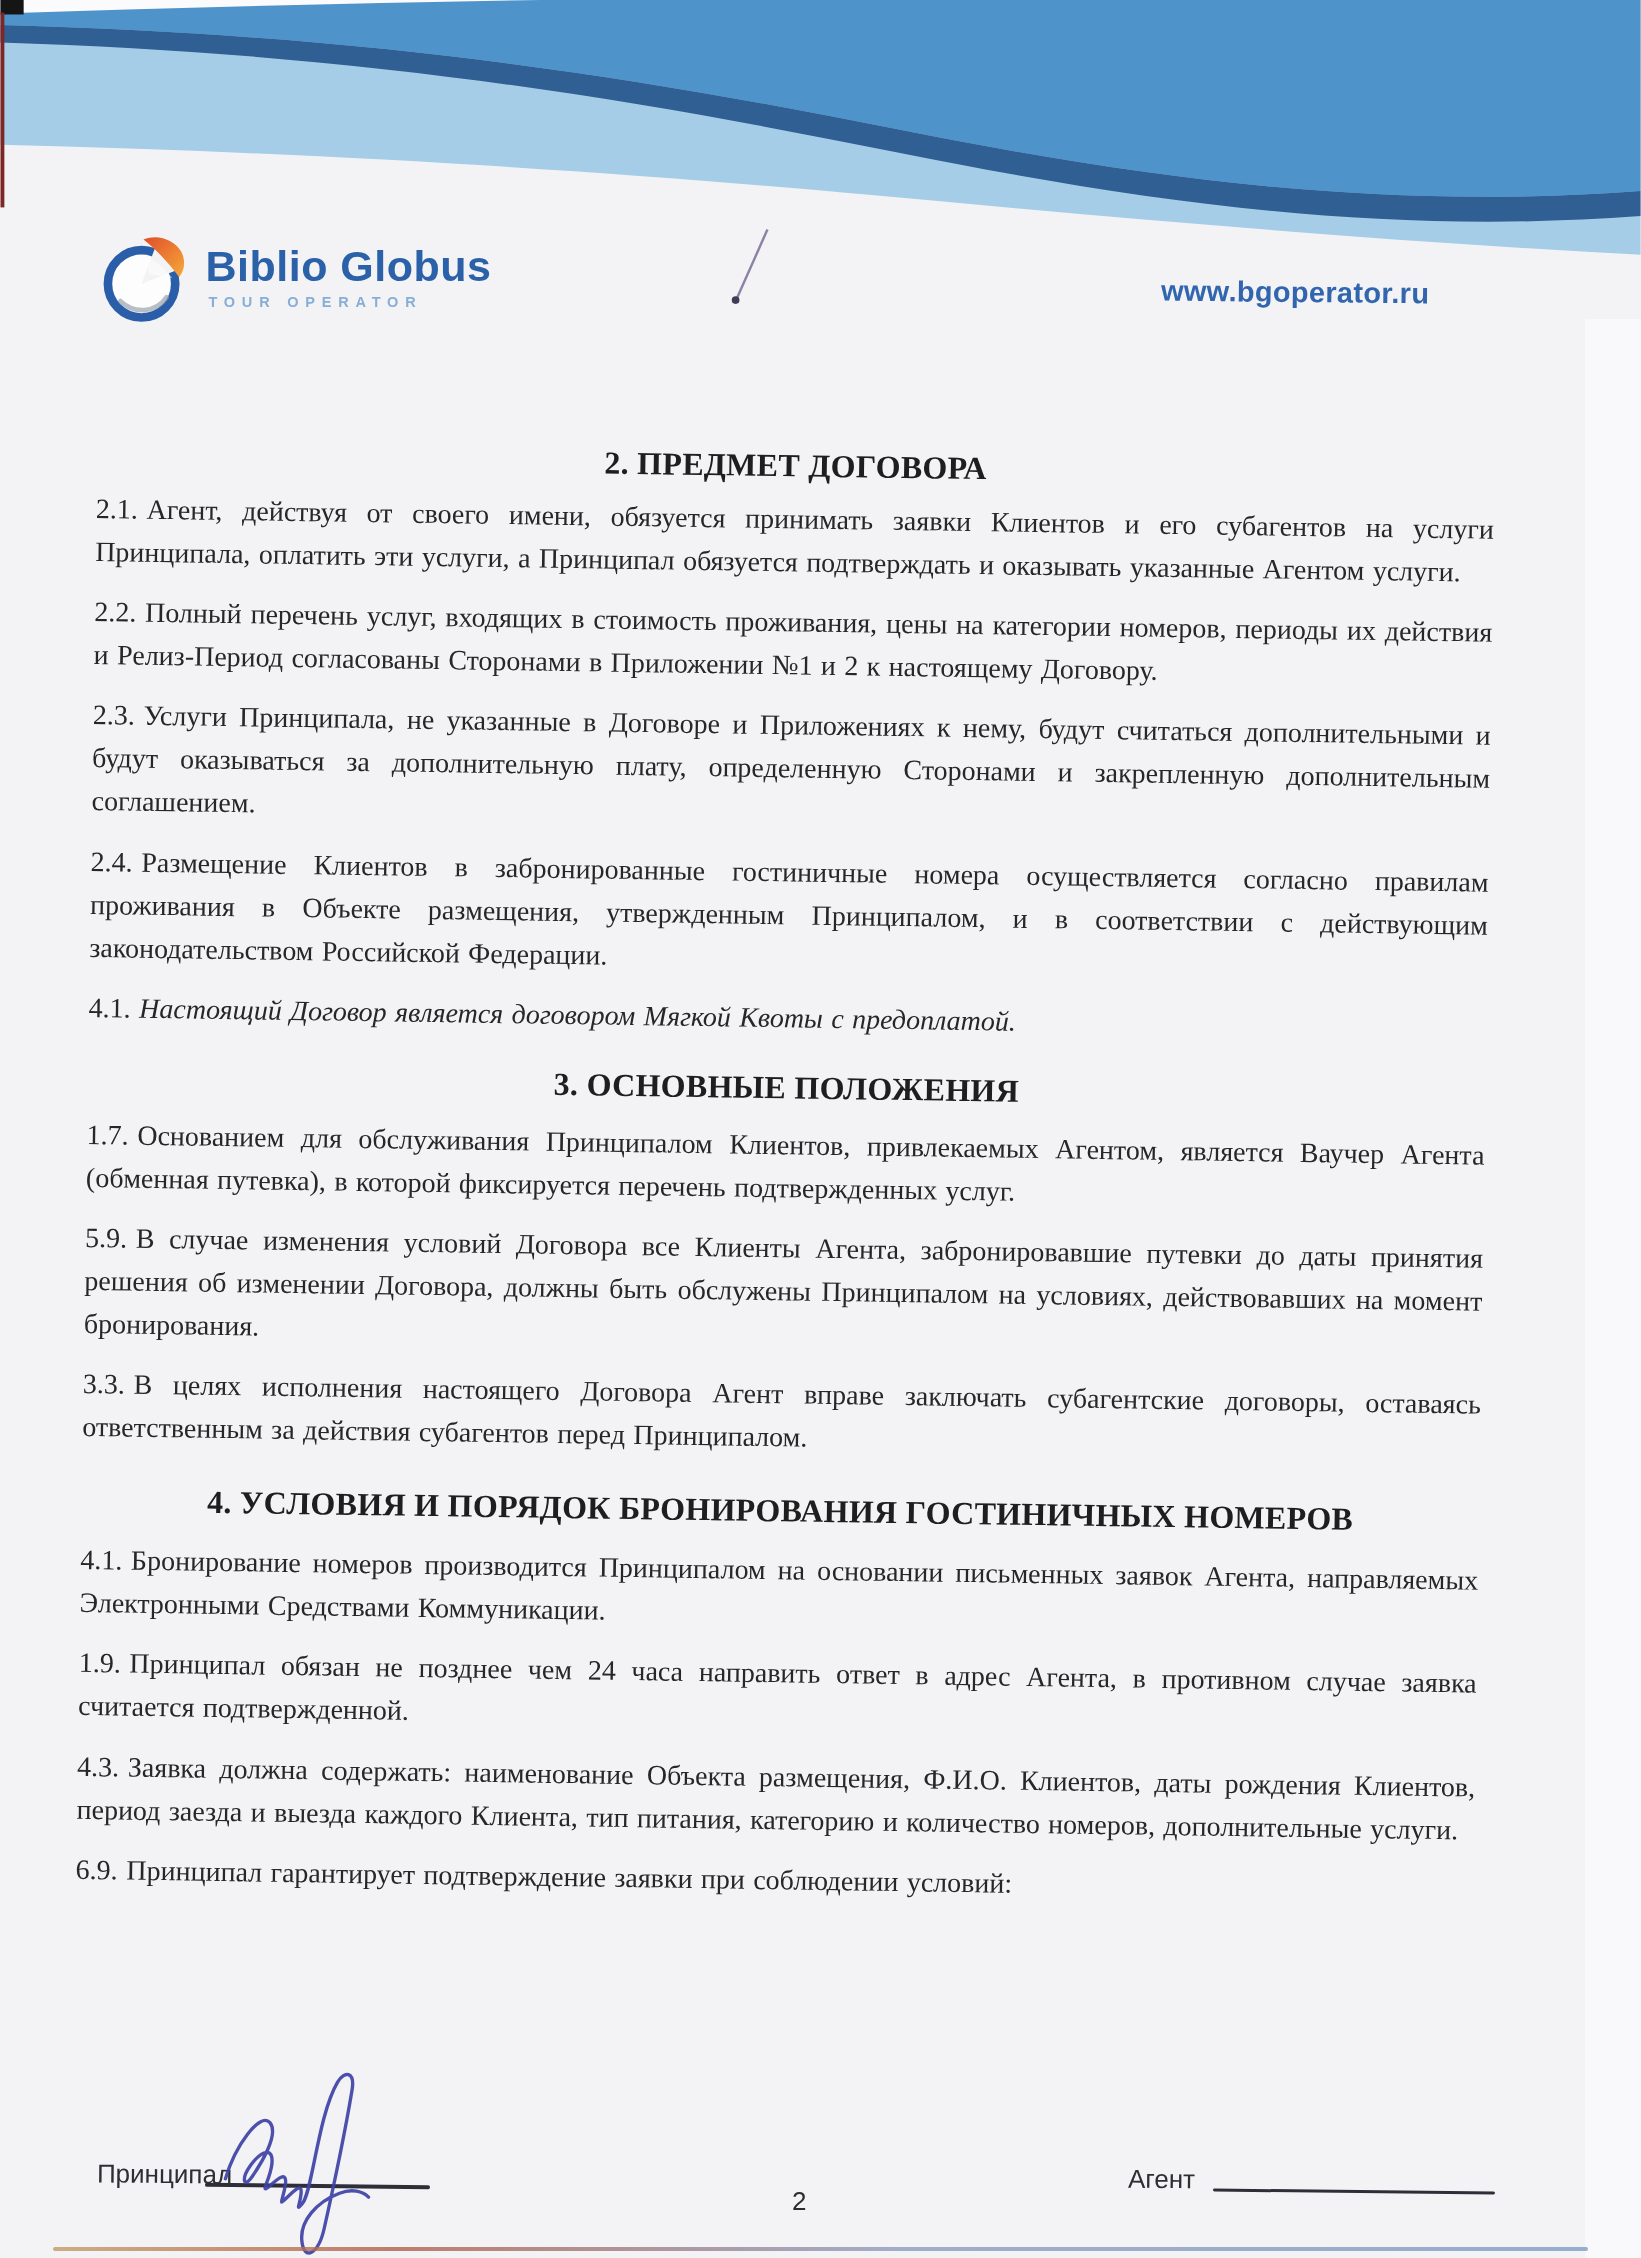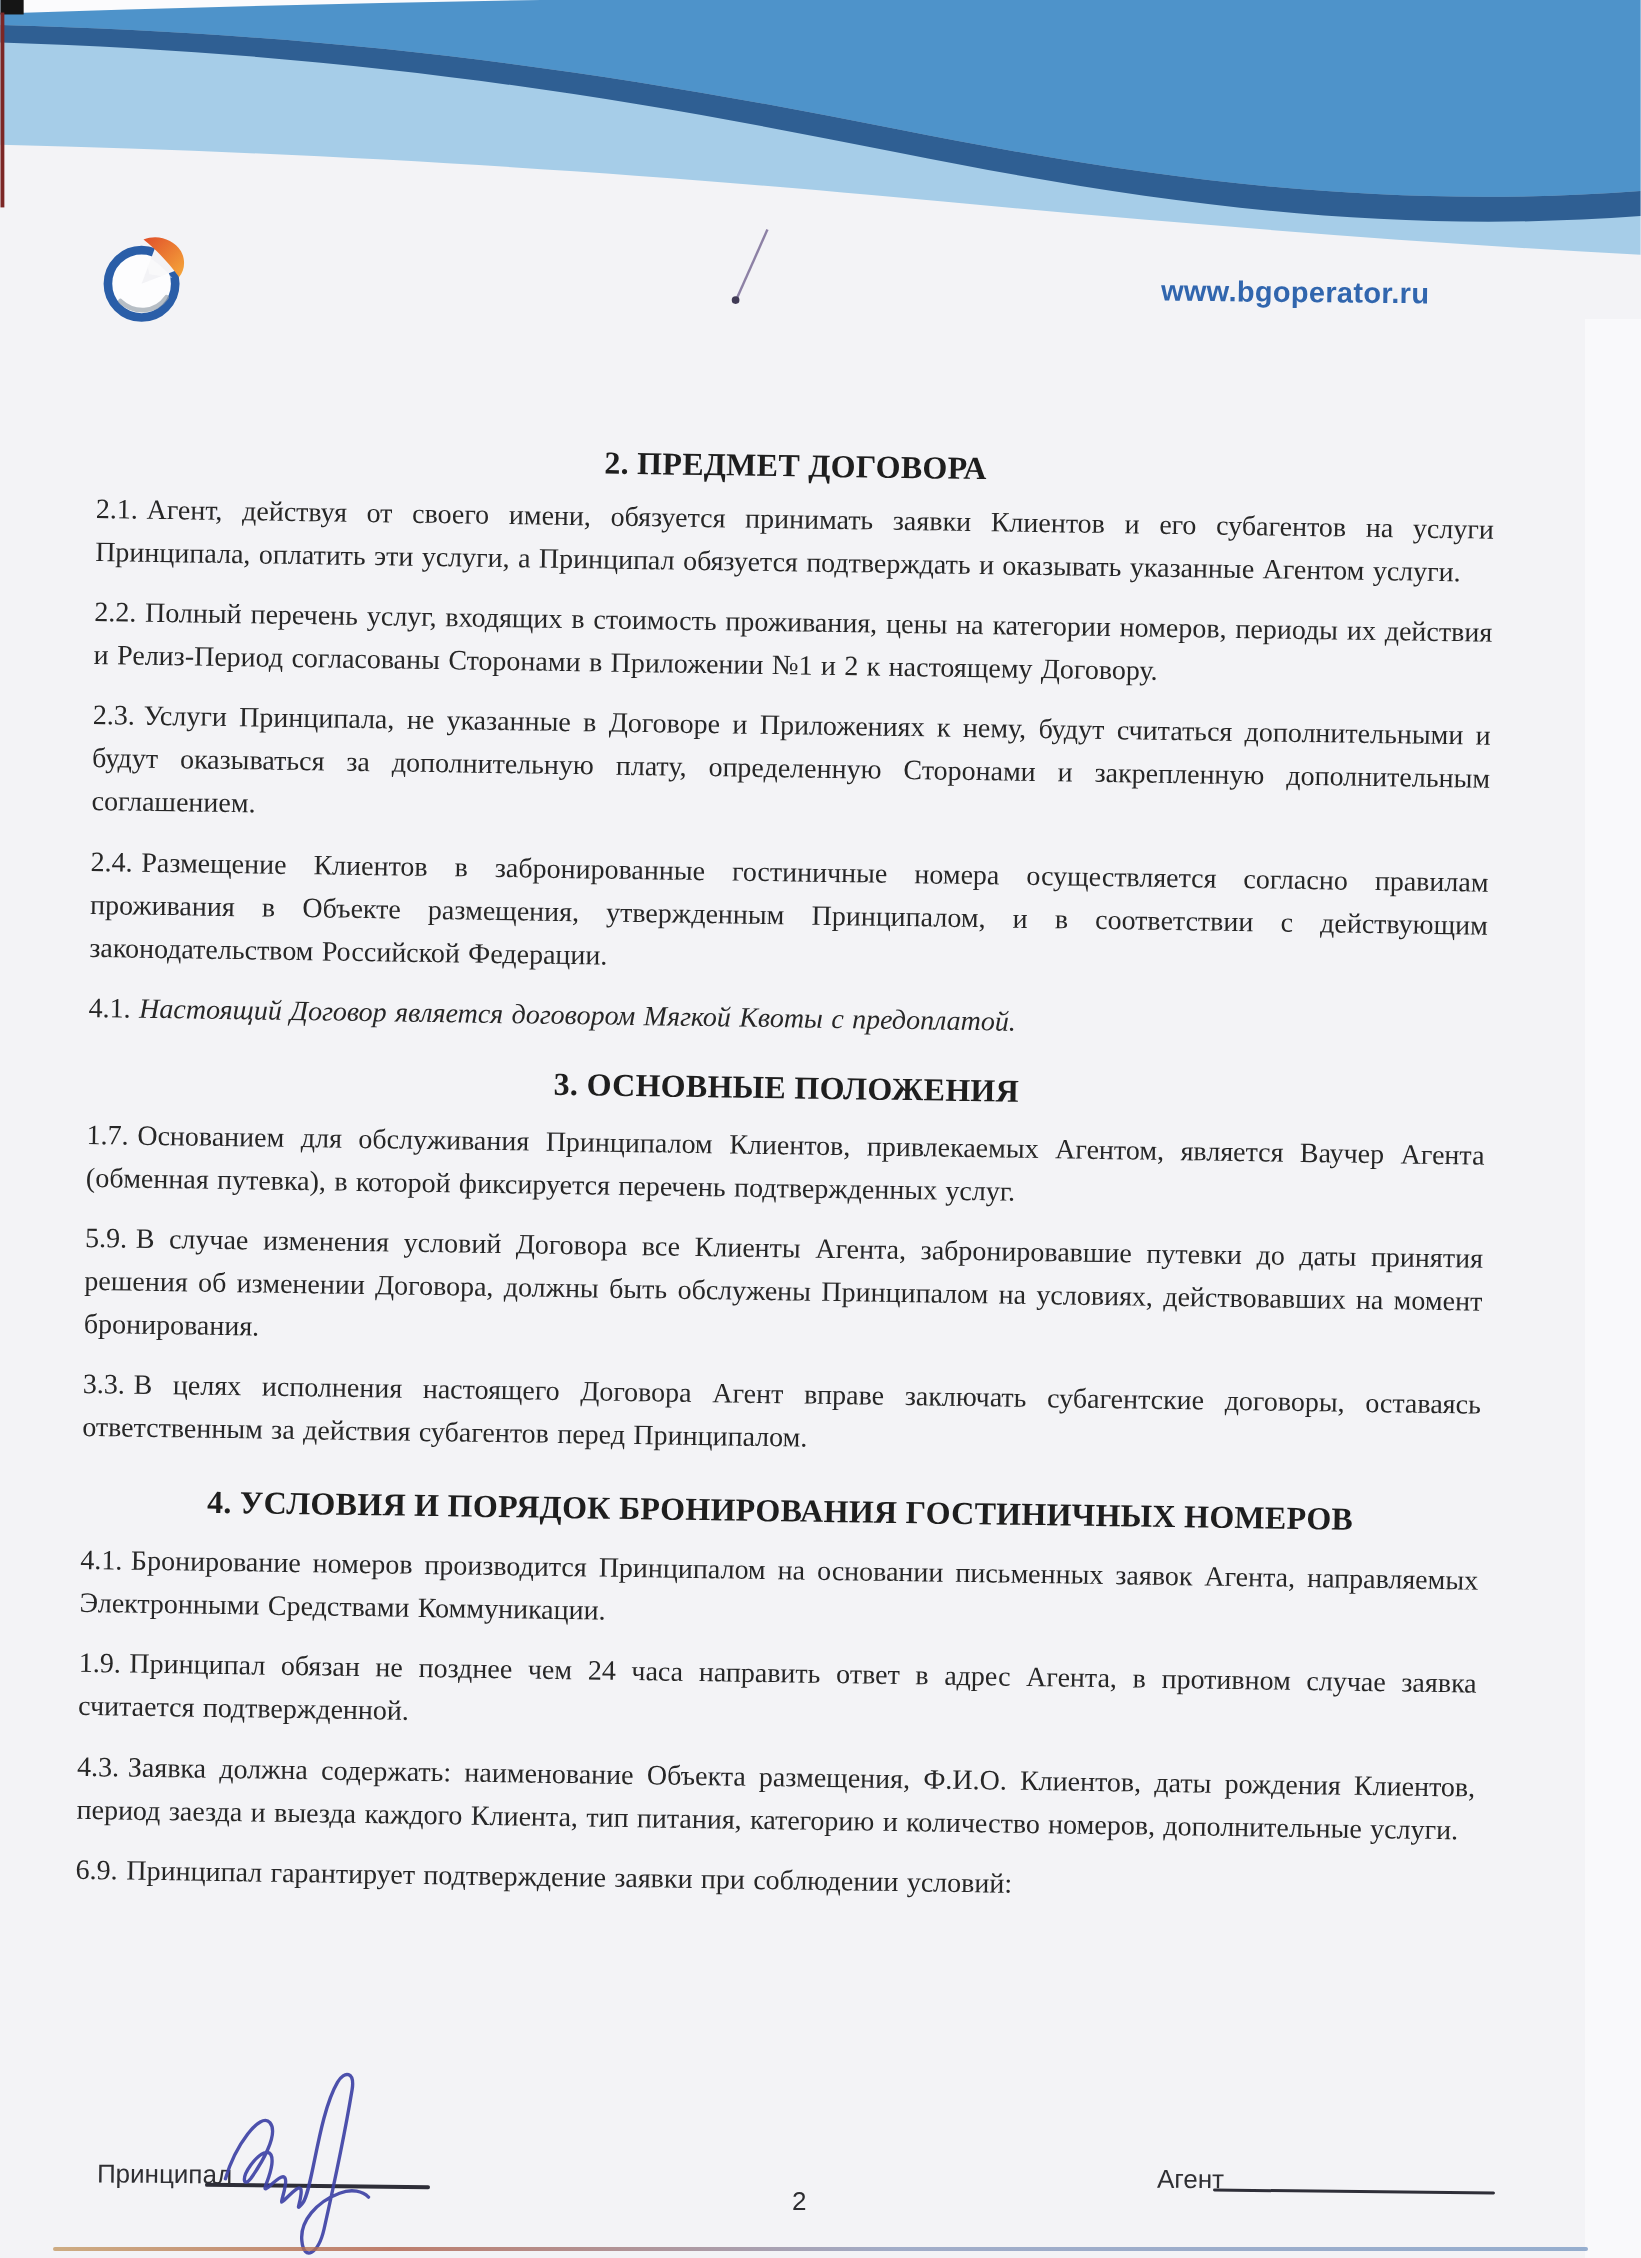--- a/index.html
+++ b/index.html
@@ -77,20 +77,24 @@
   </svg>
 
   <div class="logo">
     <svg width="97" height="100" viewBox="0 0 100 104">
       <circle cx="48" cy="56" r="35" fill="#fdfdfe" stroke="#2a5ea8" stroke-width="9"></circle>
       <path d="M48,56 L66,8 L100,36 Z" fill="#f3f3f6"></path>
       <path d="M50,10 C65,4 81,10 89,22 C94,31 93,42 87,49 C76,34 63,20 50,10 Z" fill="url(#sg)"></path>
       <path d="M52,26 C62,32 72,40 80,50 L56,46 Z" fill="#fdfdfe" opacity=".55"></path>
       <path d="M26,74 C40,87 62,87 74,70" stroke="#98a2ac" stroke-width="5" fill="none" opacity=".7" stroke-linecap="round"></path>
     </svg>
+    <div class="logo-texts">
+      <div class="logo-title">Biblio Globus</div>
+      <div class="logo-sub">TOUR OPERATOR</div>
+    </div>
   </div>
 
   <div class="site-url">www.bgoperator.ru</div>
 
   <div class="content">
 
     <div class="sec-title">2. ПРЕДМЕТ ДОГОВОРА</div>
     <p class="clause"><span class="num">2.1.</span><span>Агент, действуя от своего имени, обязуется принимать заявки Клиентов и его субагентов на услуги Принципала, оплатить эти услуги, а Принципал обязуется подтверждать и оказывать указанные Агентом  услуги.</span></p>
     <p class="clause"><span class="num">2.2.</span><span>Полный перечень услуг, входящих в стоимость проживания, цены на категории номеров, периоды их действия и Релиз-Период согласованы Сторонами в Приложении №1 и 2 к настоящему Договору.</span></p>
     <p class="clause"><span class="num">2.3.</span><span>Услуги Принципала, не указанные в Договоре и Приложениях к нему, будут считаться дополнительными и будут оказываться за дополнительную плату, определенную Сторонами и закрепленную дополнительным соглашением.</span></p>
@@ -113,20 +117,20 @@
   <div class="sig-line" style="left:205px; top:2184px; width:225px; height:3.9px;"></div>
 
   <svg class="signature" width="232" height="203" viewBox="0 0 240 210">
     <path d="M16,128 C26,94 52,58 62,70 C72,82 52,114 42,128 C35,137 32,128 42,114
              C54,98 66,95 64,113 C62,129 52,143 60,137 C70,128 80,119 78,134
              C76,149 70,157 78,149 C88,139 96,131 94,145 C93,155 88,163 96,153
              C106,140 112,62 132,28 C139,16 150,17 147,36 C141,72 127,140 118,180
              C112,206 97,214 95,192 C93,172 110,152 134,143 C147,138 158,141 164,147" fill="none" stroke="#3e42a5" stroke-width="3.5" stroke-linecap="round" opacity=".92"></path>
   </svg>
 
-  <div class="f-label" style="left:1157px; top:2164px;">Агент</div>
+  <div class="f-label" style="left:1128px; top:2164px;">Агент</div>
   <div class="sig-line" style="left:1213px; top:2190px; width:282px; height:2.9px;"></div>
 
   <div class="page-num">2</div>
 
   <div class="bottom-scan-line"></div>
 </div>
 
 
 </body></html>

